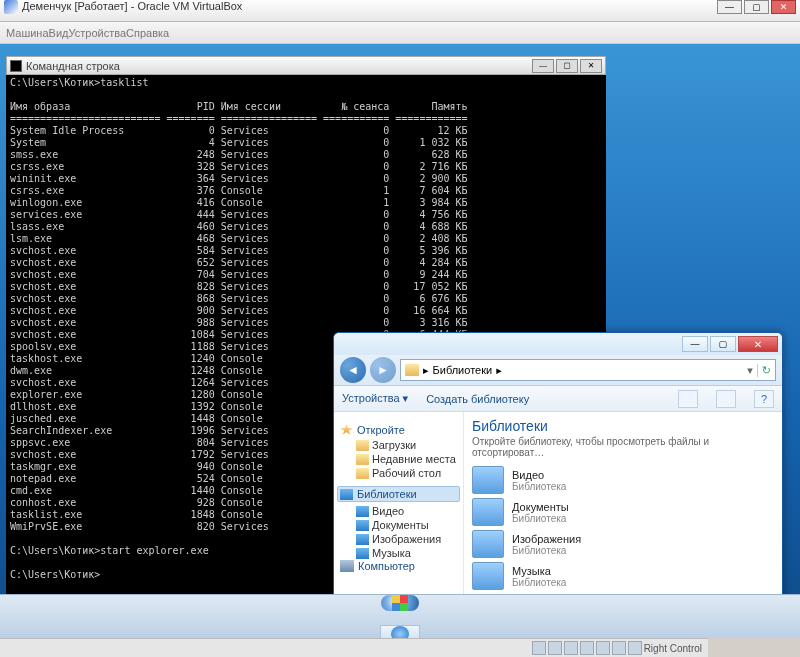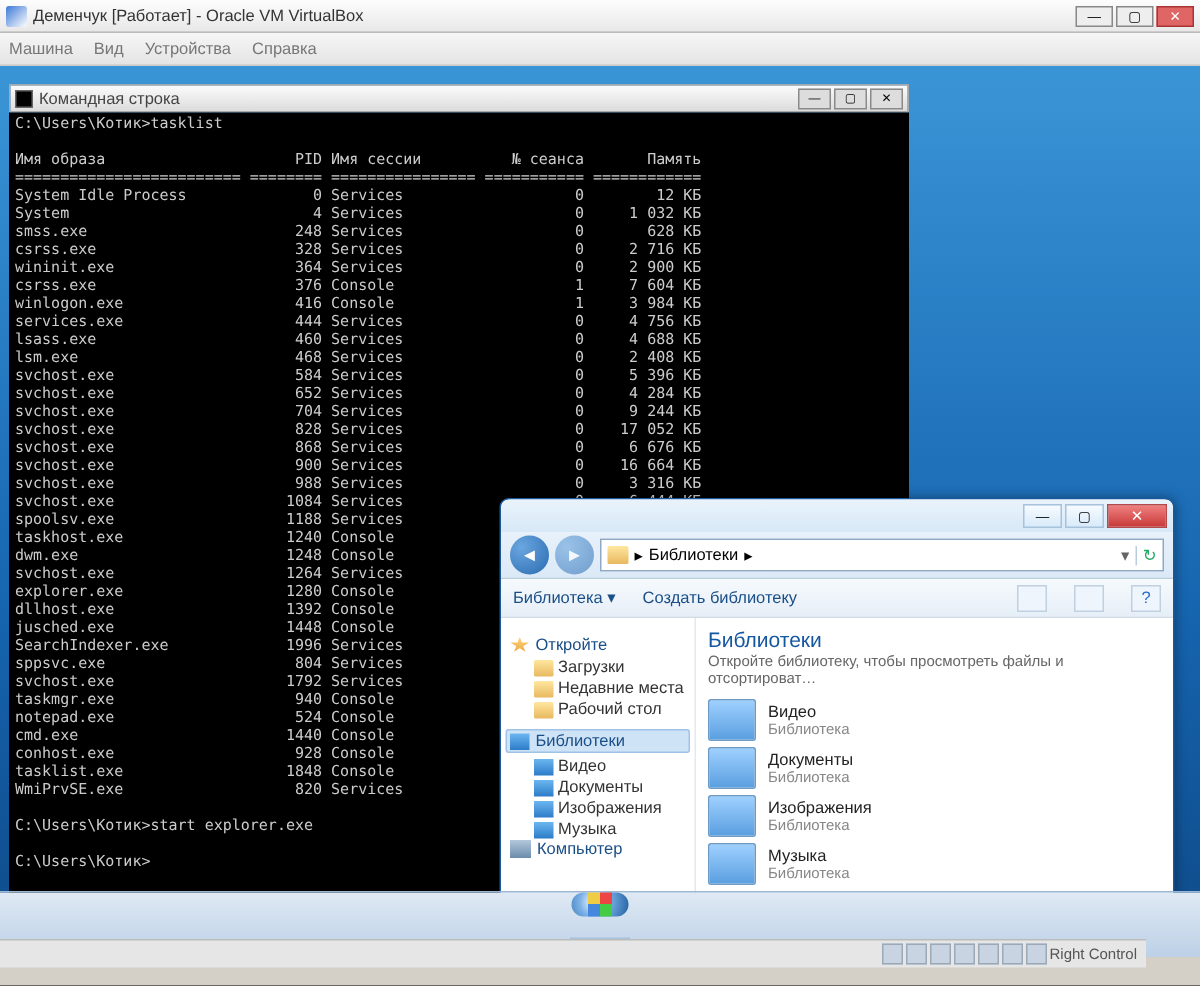--- a/index.html
+++ b/index.html
@@ -1,24 +1,24 @@
 <!DOCTYPE html>
 <html><head>
 <meta charset="utf-8">
 <style>
 * { margin:0; padding:0; box-sizing:border-box; font-family:"Segoe UI",Tahoma,sans-serif; }
 body { width:800px; height:657px; background:#d4d0c8; overflow:hidden; position:relative; }
 
 
-.vb-titlebar { height:22px; background:linear-gradient(#fdfdfd,#e8e8e8); border-bottom:1px solid #bbb; display:flex; align-items:center; padding:0 4px; font-size:11px; }
+.vb-titlebar { height:22px; background:linear-gradient(#fdfdfd,#e8e8e8); border-bottom:1px solid #bbb; display:flex; align-items:flex-start; padding:0 4px; font-size:11px; }
 .vb-titlebar .vb-icon { width:14px; height:14px; margin-right:4px; background:linear-gradient(135deg,#3c78d8,#fff); border-radius:2px; }
 .vb-titlebar .vb-title { flex:1; color:#333; }
 .vb-titlebar .wbtn { width:25px; height:14px; border:1px solid #888; margin-left:2px; font-size:9px; display:flex; align-items:center; justify-content:center; background:#eee; }
 .vb-titlebar .wbtn.close{ background:#e06666; color:#fff; border-color:#a33; }
-.vb-menubar { height:22px; background:linear-gradient(#f6f6f6,#e4e4e4); border-bottom:1px solid #ccc; display:flex; align-items:center; padding:0 6px; font-size:11px; color:#777; gap:14px; }
+.vb-menubar { height:22px; background:linear-gradient(#f6f6f6,#e4e4e4); border-bottom:1px solid #ccc; display:flex; align-items:center; padding:0 6px; font-size:11px; color:#777; }
 .vb-menu-item { cursor:default; }
 
 .guest { position:relative; width:800px; height:594px; background:linear-gradient(180deg,#3a95d6 0%,#1665b0 60%,#0e4a88 100%); }
 
 
 .cmd { position:absolute; left:6px; top:12px; width:600px; height:600px; }
 .cmd-title { height:19px; background:linear-gradient(#fbfbfb,#dcdcdc); border:1px solid #a8a8a8; display:flex; align-items:center; font-size:11px; padding:0 3px; }
 .cmd-title .cmd-icon{ width:12px; height:12px; background:#000; border:1px solid #666; margin-right:4px; }
 .cmd-title .cmd-caption{ flex:1; color:#444; }
 .cmd-title .cmd-btn{ width:22px; height:14px; border:1px solid #8a8a8a; background:#ddd; margin-left:2px; font-size:8px; display:flex; align-items:center; justify-content:center; }
@@ -64,21 +64,21 @@
 .start-flag{ width:16px;height:16px;background:conic-gradient(#e44 0 25%,#4c4 0 50%,#48d 0 75%,#ec4 0);}
 .tb-btn{ width:40px;height:26px;background:linear-gradient(#eef5fc,#cfe1f2);border:1px solid #a8c2db;display:flex;align-items:center;justify-content:center;}
 .tb-btn.active{ background:linear-gradient(#f8fcff,#e3effa); box-shadow:inset 0 0 4px #8abce8;}
 .tb-ic{ width:18px;height:16px;}
 .tray{ margin-left:auto; display:flex; align-items:center; gap:10px; padding-right:6px; color:#333;}
 .tray .lang{ font-size:10px;}
 .tray .tic{ width:14px;height:14px;}
 .tray .clock{ text-align:left; line-height:11px;}
 
 
-.vb-status{ position:absolute; left:0; bottom:12px; width:764px; height:19px; background:#e6e6e6; border-top:1px solid #bbb; display:flex; align-items:center; justify-content:flex-end; gap:2px; padding:0 6px; font-size:10px; color:#555;}
+.vb-status{ position:absolute; left:0; bottom:0; width:708px; height:19px; background:#e6e6e6; border-top:1px solid #bbb; display:flex; align-items:center; justify-content:flex-end; gap:2px; padding:0 6px; font-size:10px; color:#555;}
 .vb-status .vb-ic{ width:14px;height:14px; background:#c8d4e2; border:1px solid #9aa8b7;}
 
 .guest-wrap{ position:relative; height:594px; overflow:hidden; }
 </style>
 </head>
 <body>
 
 <div class="vb-titlebar">
   <div class="vb-icon"></div>
   <div class="vb-title">Деменчук [Работает] - Oracle VM VirtualBox</div>
@@ -161,21 +161,21 @@
         <span class="fld-icon"></span>
         <span>▸</span>
         <span>Библиотеки</span>
         <span>▸</span>
         <span style="flex:1"></span>
             <span style="color:#666">▾</span>
         <span style="border-left:1px solid #bcd;padding-left:4px;color:#2a6">↻</span>
       </div>
     </div>
     <div class="expl-toolbar">
-      <span>Библиотека ▾</span>
+      <span>Устройства ▾</span>
       <span>Создать библиотеку</span>
       <span class="spacer"></span>
       <div class="tool-ic"></div>
       <div class="tool-ic"></div>
       <div class="tool-ic" style="color:#2a6bc8;display:flex;align-items:center;justify-content:center">?</div>
     </div>
     <div class="expl-body">
       <div class="sidebar">
         <div class="grp">
               <span class="ic ic-star"></span>

